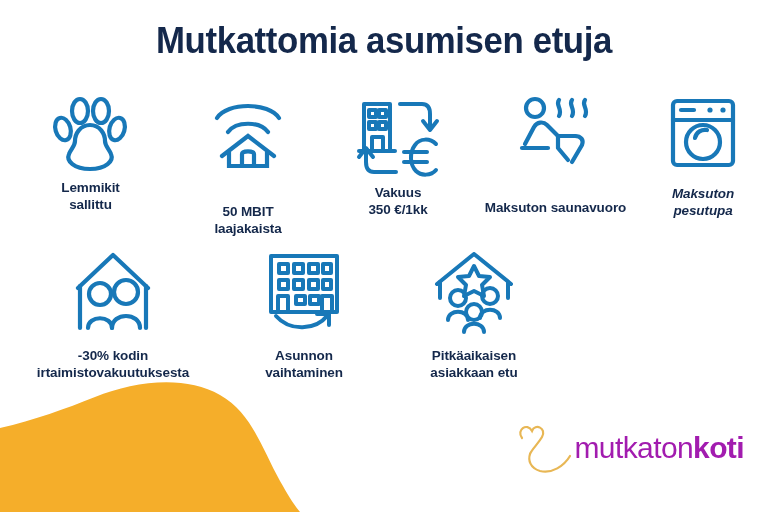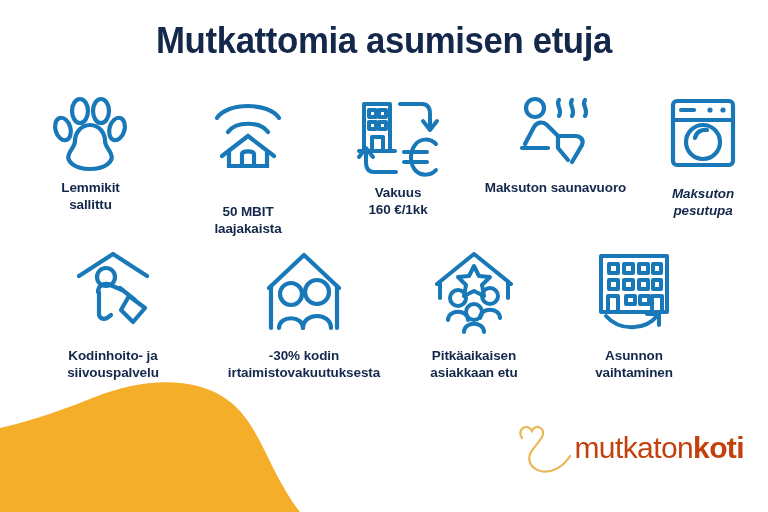--- a/index.html
+++ b/index.html
@@ -82,21 +82,21 @@
   #row-1 .benefit:nth-child(2) { width: 150px; }
   #row-1 .benefit:nth-child(2) .icon-box { height: 76px; }
   #row-1 .benefit:nth-child(2) .benefit-label { margin-top: 32px; }
 
   #row-1 .benefit:nth-child(3) { width: 150px; }
   #row-1 .benefit:nth-child(3) .icon-box { height: 84px; }
   #row-1 .benefit:nth-child(3) .benefit-label { margin-top: 5px; }
 
   #row-1 .benefit:nth-child(4) { width: 165px; }
   #row-1 .benefit:nth-child(4) .icon-box { height: 84px; }
-  #row-1 .benefit:nth-child(4) .benefit-label { }
+  #row-1 .benefit:nth-child(4) .benefit-label { margin-top: 20px; }
 
   #row-1 .benefit:nth-child(5) { width: 130px; font-style: italic; }
   #row-1 .benefit:nth-child(5) .icon-box { height: 78px; }
   #row-1 .benefit:nth-child(5) .benefit-label { margin-top: 12px; }
 
   
   #row-2 .benefit:nth-child(1) { width: 190px; margin-left: 18px; }
   #row-2 .benefit:nth-child(1) .icon-box { height: 82px; }
   #row-2 .benefit:nth-child(1) .benefit-label { margin-top: 14px; }
 
@@ -118,21 +118,21 @@
     right: 24px;
     bottom: 36px;
     display: flex;
     align-items: center;
     z-index: 4;
   }
   #brand-mark { display: block; }
   #brand-wordmark {
     font-size: 30px;
     line-height: 30px;
-    color: #c2410c;
+    color: #a21caf;
     letter-spacing: -0.6px;
     margin-left: 2px;
     white-space: nowrap;
   }
   #brand-wordmark .light { font-weight: normal; }
   #brand-wordmark .bold  { font-weight: bold; }
 </style>
 </head>
 <body>
 
@@ -195,21 +195,21 @@
           <path d="M42 76 L20 76 C 14 76 12 72 12 66 L12 54"></path>
           <path d="M5 61 L12 52 L19 61"></path>
 
           <path d="M82 48 C 76 42 66 42 61 49 C 55 57 56 69 62 75 C 67 80 77 80 82 74"></path>
           <path d="M50 56 L73 56"></path>
           <path d="M50 66 L73 66"></path>
         </g>
       </svg>
     </div>
     <div class="benefit-label">Vakuus
-160 €/1kk</div>
+350 €/1kk</div>
   </div>
 
   <div class="benefit">
     <div class="icon-box">
       <svg width="88" height="72" viewBox="0 0 88 72">
         <g fill="none" stroke="#1878B8" stroke-width="4.2" stroke-linecap="round" stroke-linejoin="round">
           <circle cx="23" cy="12" r="9"></circle>
 
           <path d="M47 4 C 43 9 51 13 47 20"></path>
           <path d="M60 4 C 56 9 64 13 60 20"></path>
@@ -239,75 +239,37 @@
         </g>
       </svg>
     </div>
     <div class="benefit-label">Maksuton
 pesutupa</div>
   </div>
 </div>
 
 <div class="row" id="row-2">
 
-  <div class="benefit">
-    <div class="icon-box">
-      <svg width="84" height="78" viewBox="0 0 84 78">
-        <g fill="none" stroke="#1878B8" stroke-width="4.2" stroke-linecap="round" stroke-linejoin="round">
-          <path d="M8 24 L42 2 L76 24"></path>
-          <circle cx="35" cy="25" r="9"></circle>
-          <path d="M27 40 C 27 34 32 31 37 32 L51 38"></path>
-          <path d="M28 40 L28 62 C 28 66 32 68 36 66 L40 63"></path>
-
-          <path d="M49 36 L64 48"></path>
-          <path d="M58 44 L74 56 L62 70 L50 58 Z"></path>
-        </g>
-      </svg>
-    </div>
-    <div class="benefit-label">Kodinhoito- ja
-siivouspalvelu</div>
-  </div>
 
   <div class="benefit">
     <div class="icon-box">
       <svg width="90" height="84" viewBox="0 0 90 84">
         <g fill="none" stroke="#1878B8" stroke-width="4.2" stroke-linecap="round" stroke-linejoin="round">
           <path d="M10 36 L45 3 L80 36"></path>
           <path d="M12 34 L12 76"></path>
           <path d="M78 34 L78 76"></path>
           <circle cx="32" cy="42" r="11"></circle>
           <circle cx="58" cy="40" r="12"></circle>
           <path d="M20 76 C 20 63 44 63 44 76"></path>
           <path d="M44 76 C 44 60 72 60 72 76"></path>
         </g>
       </svg>
     </div>
     <div class="benefit-label">-30% kodin
 irtaimistovakuutuksesta</div>
-  </div>
-
-  <div class="benefit">
-    <div class="icon-box">
-      <svg width="90" height="82" viewBox="0 0 90 82">
-        <g fill="none" stroke="#1878B8" stroke-width="4" stroke-linecap="round" stroke-linejoin="round">
-          <path d="M8 32 L45 2 L82 32"></path>
-          <path d="M11 30 L11 46"></path>
-          <path d="M79 30 L79 46"></path>
-          <path d="M45 14 L50 24 L61 25 L53 33 L55 44 L45 39 L35 44 L37 33 L29 25 L40 24 Z"></path>
-          <circle cx="29" cy="46" r="8"></circle>
-          <path d="M19 68 C 19 57 39 57 39 68"></path>
-          <circle cx="61" cy="44" r="8"></circle>
-          <path d="M51 66 C 51 55 71 55 71 66"></path>
-          <circle cx="45" cy="60" r="8"></circle>
-          <path d="M35 80 C 35 69 55 69 55 80"></path>
-        </g>
-      </svg>
-    </div>
-    <div class="benefit-label">Pitkäaikaisen
-asiakkaan etu</div>
   </div>
 
   <div class="benefit">
     <div class="icon-box">
       <svg width="80" height="80" viewBox="0 0 80 80">
         <g fill="none" stroke="#1878B8" stroke-width="4" stroke-linecap="round" stroke-linejoin="round">
           <rect x="7" y="4" width="66" height="56"></rect>
           <rect x="15" y="12" width="9" height="9"></rect>
           <rect x="30" y="12" width="9" height="9"></rect>
           <rect x="45" y="12" width="9" height="9"></rect>
@@ -322,20 +284,41 @@
           <path d="M58 60 L58 44 L68 44 L68 60"></path>
 
           <path d="M12 64 C 26 80 52 78 63 64"></path>
           <path d="M53 62 L65 62 L65 73"></path>
         </g>
       </svg>
     </div>
     <div class="benefit-label">Asunnon
 vaihtaminen</div>
   </div>
+
+  <div class="benefit">
+    <div class="icon-box">
+      <svg width="90" height="82" viewBox="0 0 90 82">
+        <g fill="none" stroke="#1878B8" stroke-width="4" stroke-linecap="round" stroke-linejoin="round">
+          <path d="M8 32 L45 2 L82 32"></path>
+          <path d="M11 30 L11 46"></path>
+          <path d="M79 30 L79 46"></path>
+          <path d="M45 14 L50 24 L61 25 L53 33 L55 44 L45 39 L35 44 L37 33 L29 25 L40 24 Z"></path>
+          <circle cx="29" cy="46" r="8"></circle>
+          <path d="M19 68 C 19 57 39 57 39 68"></path>
+          <circle cx="61" cy="44" r="8"></circle>
+          <path d="M51 66 C 51 55 71 55 71 66"></path>
+          <circle cx="45" cy="60" r="8"></circle>
+          <path d="M35 80 C 35 69 55 69 55 80"></path>
+        </g>
+      </svg>
+    </div>
+    <div class="benefit-label">Pitkäaikaisen
+asiakkaan etu</div>
+  </div>
 </div>
 
 <div id="brand-logo">
   <svg id="brand-mark" width="62" height="56" viewBox="0 0 62 56">
     <g fill="none" stroke="#E8B755" stroke-width="2.2" stroke-linecap="round">
       <path d="M12 18 C 6 10 17 2 22 11 C 25 3 37 8 32 17 C 28 24 22 29 20 34"></path>
       <path d="M20 34 C 18 40 20 48 30 51 C 42 54 54 46 60 36"></path>
     </g>
   </svg>
   <div id="brand-wordmark">

